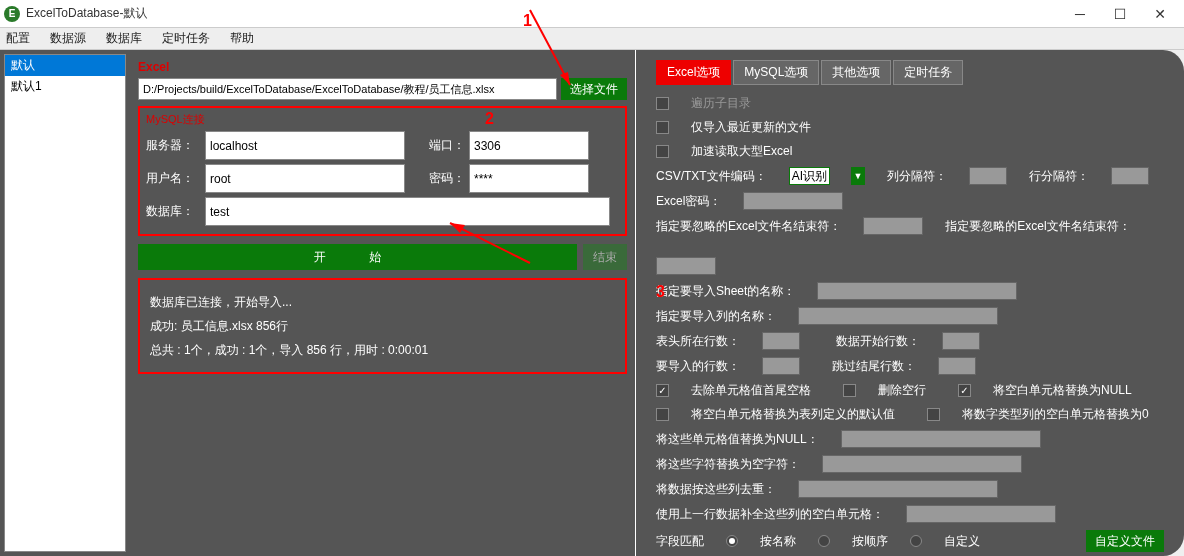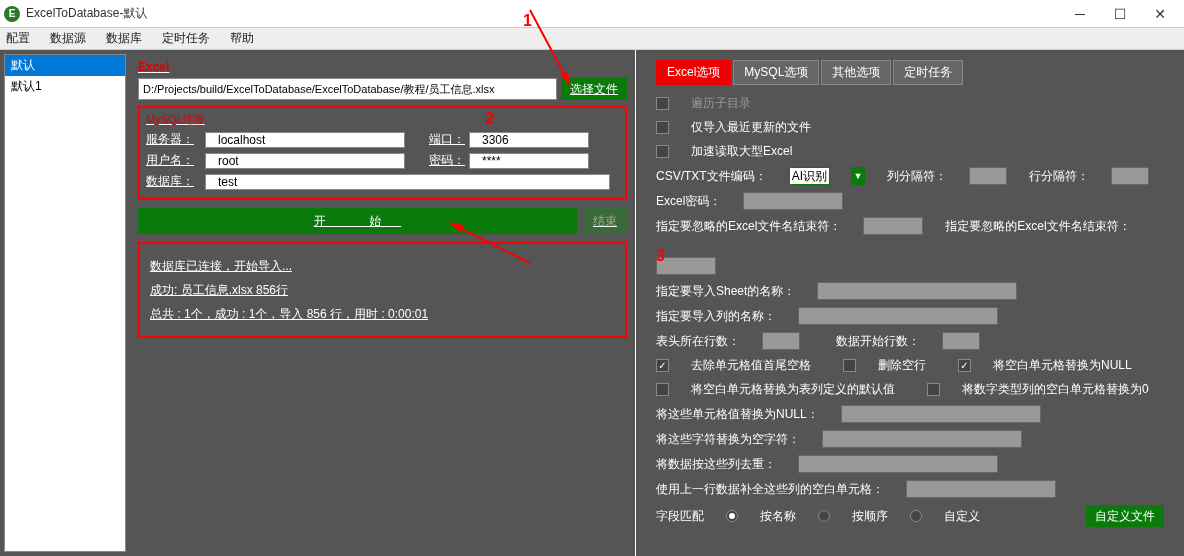--- a/index.html
+++ b/index.html
@@ -4,35 +4,35 @@
 <style>
 * { margin: 0; padding: 0; box-sizing: border-box; font-family: "Microsoft YaHei", Arial, sans-serif; font-size: 12px; }
 body { background: #f0f0f0; width: 1184px; height: 556px; overflow: hidden; position: relative; }
 .titlebar { height: 28px; background: #fff; display: flex; align-items: center; padding: 0 4px; border-bottom: 1px solid #ccc; }
 .titlebar-icon { width: 16px; height: 16px; background: #2a7a2a; border-radius: 50%; margin-right: 6px; display: flex; align-items: center; justify-content: center; color: #fff; font-size: 10px; font-weight: bold; }
 .titlebar-title { flex: 1; color: #333; }
 .win-controls { display: flex; }
 .win-btn { width: 40px; height: 28px; display: flex; align-items: center; justify-content: center; color: #333; font-size: 14px; }
 .menubar { height: 22px; background: #eee; display: flex; align-items: center; padding: 0 6px; gap: 20px; border-bottom: 1px solid #ccc; }
 .menubar span { color: #222; }
-.main { display: flex; height: calc(556px - 50px); background: #555; }
+.main { display: flex; height: calc(556px - 50px); background: #555; border-radius: 21px; }
 .sidebar { width: 130px; background: #555; padding: 4px; }
 .sidebar-list { background: #fff; border: 1px solid #888; height: 100%; }
 .sidebar-item { padding: 2px 6px; color: #000; }
 .sidebar-item.sel { background: #0078d7; color: #fff; }
-.center { width: 505px; padding: 10px 8px; color: #fff; text-decoration: underline; }
+.center { width: 505px; padding: 10px 8px; color: #fff; }
 .excel-label { color: #d00; font-weight: bold; margin-bottom: 4px; }
 .file-row { display: flex; gap: 4px; margin-bottom: 6px; }
 .file-input { flex: 1; background: #ffffff; color: #000; padding: 3px 4px; border: 1px solid #888; height: 22px; font-size: 11px; }
 .btn-green { background: #0a7a0a; color: #fff; border: 1px solid #0a7a0a; padding: 2px 8px; height: 22px; }
 .mysql-box { border: 2px solid #f00; padding: 4px 6px; margin-bottom: 8px; position: relative; }
 .mysql-title { color: #d00; font-size: 11px; margin-bottom: 4px; }
 .form-row { display: flex; align-items: center; margin-bottom: 4px; gap: 4px; }
 .form-label { width: 55px; color: #fff; }
-.form-input { background: #fff; border: 1px solid #888; height: 16px; padding: 1px 12px; color: #000; }
+.form-input { background: #fff; border: 1px solid #888; height: 29px; padding: 1px 4px; color: #000; }
 .form-input.w1 { width: 200px; }
 .form-input.w2 { width: 120px; }
 .form-input.w3 { width: 405px; }
 .anno { color: #f00; font-size: 16px; font-weight: bold; position: absolute; }
 .start-row { display: flex; gap: 6px; margin-bottom: 8px; }
 .btn-start { flex: 1; background: #0a7a0a; color: #fff; border: 1px solid #0a7a0a; height: 26px; letter-spacing: 20px; text-align: center; }
 .btn-end { width: 44px; background: #3a6a3a; color: #aaa; border: 1px solid #3a6a3a; height: 26px; }
 .log-box { border: 2px solid #f00; padding: 10px; color: #fff; line-height: 2; font-size: 12px; position: relative; }
 .right { flex: 1; padding: 10px 20px; color: #fff; border-left: 1px solid #ffffff; }
 .tabs { display: flex; gap: 2px; margin-bottom: 10px; }
@@ -168,20 +168,26 @@
         <span>指定要导入列的名称：</span>
         <input class="long-input" style="">
       </div>
     <div class="opt-row">
       <span>表头所在行数：</span>
         <input class="small-input" style="">
       <span style="margin-left:14px">数据开始行数：</span>
         <input class="small-input" style="">
     </div>
     <div class="opt-row">
+      <span>要导入的行数：</span>
+        <input class="small-input" style="">
+      <span style="margin-left:10px">跳过结尾行数：</span>
+        <input class="small-input" style="">
+    </div>
+    <div class="opt-row">
       <span class="chk checked"></span>
         <span>去除单元格值首尾空格</span>
       <span class="chk" style="margin-left:10px"></span>
         <span>删除空行</span>
       <span class="chk checked" style="margin-left:10px"></span>
         <span>将空白单元格替换为NULL</span>
     </div>
     <div class="opt-row">
       <span class="chk"></span>
         <span>将空白单元格替换为表列定义的默认值</span>

